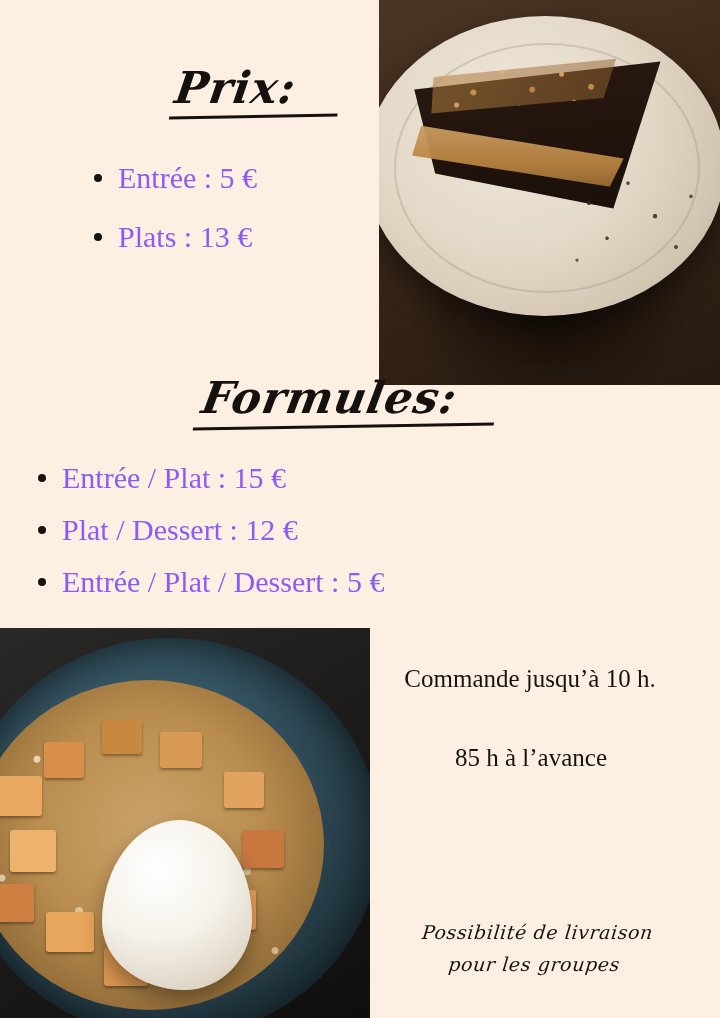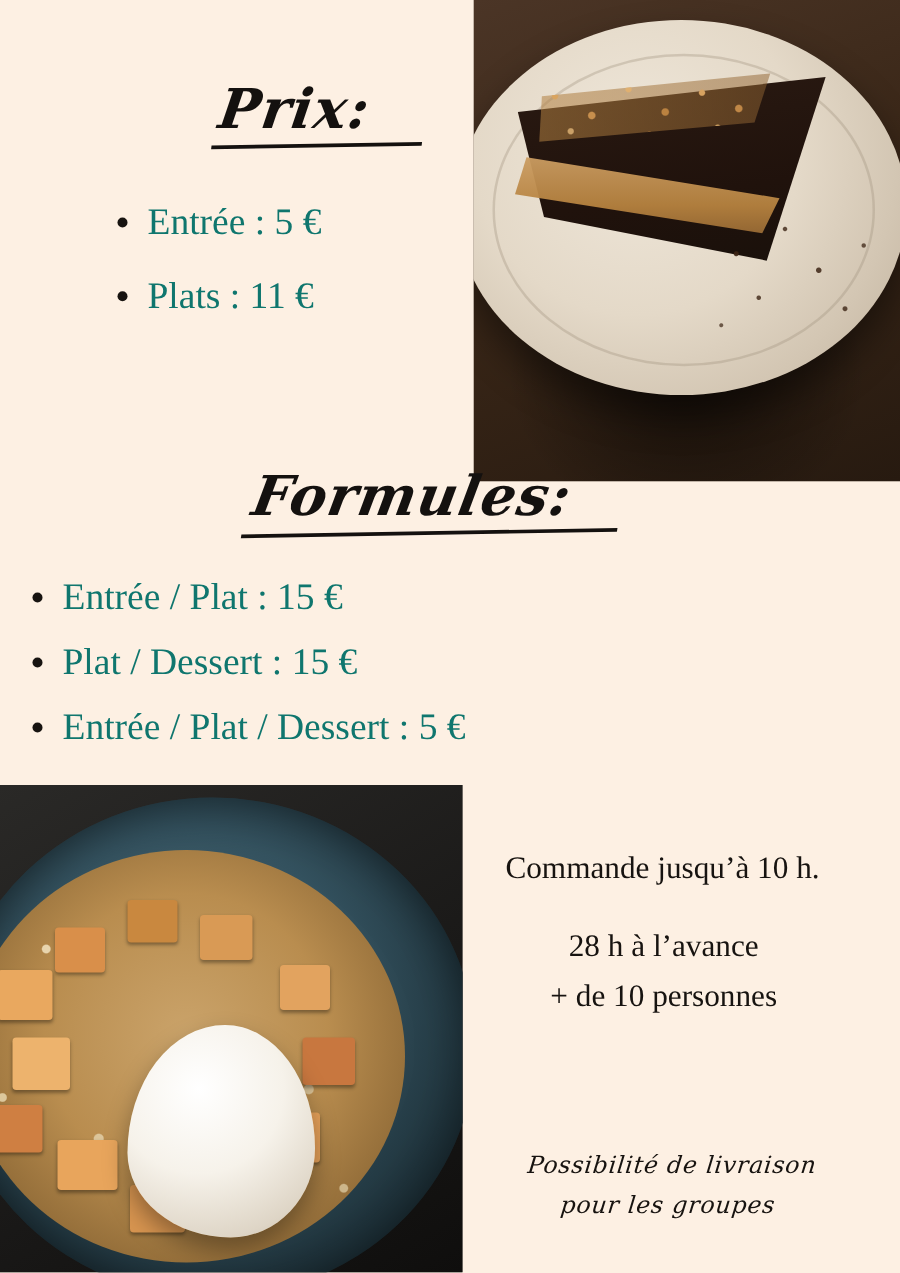--- a/index.html
+++ b/index.html
@@ -225,21 +225,21 @@
   ul.price-list {
     position: absolute;
     margin: 0;
     padding: 0;
     list-style: none;
   }
   ul.price-list li {
     position: relative;
     padding-left: 30px;
     font-family: "Liberation Serif", serif;
-    color: #0f766e;
+    color: #8b5cf6;
   }
   ul.price-list li:before {
     content: "";
     position: absolute;
     left: 6px;
     top: 50%;
     width: 8px;
     height: 8px;
     margin-top: -4px;
     border-radius: 50%;
@@ -249,38 +249,37 @@
   .list-prix {
     left: 88px;
     top: 148px;
   }
   .list-prix li {
     font-size: 30px;
     line-height: 59px;
   }
 
   .list-formules {
-    left: 20px;
+    left: 32px;
     top: 452px;
   }
   .list-formules li {
     font-size: 30px;
     line-height: 52px;
   }
 
   .note-order {
     position: absolute;
     left: 356px;
     top: 662px;
     width: 348px;
     text-align: center;
     font-size: 25px;
     line-height: 34px;
     color: #171310;
-    margin-top: 16px;
   }
   .note-advance {
     position: absolute;
     left: 366px;
     top: 738px;
     width: 330px;
     text-align: center;
     font-size: 25px;
     line-height: 40px;
     color: #171310;
@@ -316,31 +315,31 @@
     <div class="tart-dust"></div>
   </div>
 
   <div class="section-title title-prix">
     <span>Prix:</span>
     <span class="underline"></span>
   </div>
 
   <ul class="price-list list-prix">
     <li>Entrée : 5 €</li>
-    <li>Plats : 11 €</li>
+    <li>Plats : 13 €</li>
   </ul>
 
   <div class="section-title title-formules">
     <span>Formules:</span>
     <span class="underline"></span>
   </div>
 
   <ul class="price-list list-formules">
     <li>Entrée / Plat  : 15 €</li>
-    <li>Plat / Dessert : 15 €</li>
+    <li>Plat / Dessert : 12 €</li>
     <li>Entrée / Plat / Dessert  :  5 €</li>
   </ul>
 
   <div class="photo-crumble">
     <div class="crumble-bg"></div>
     <div class="bowl">
       <div class="bowl-inner">
         <div class="crumbs-layer"></div>
         <div class="fruit" style="left:24px;  top:96px;  width:44px; height:40px; background:#e9a85f;"></div>
         <div class="fruit" style="left:70px;  top:62px;  width:40px; height:36px; background:#d98f4a;"></div>
@@ -355,22 +354,21 @@
         <div class="fruit" style="left:186px; top:52px;  width:42px; height:36px; background:#d99a55;"></div>
         <div class="fruit" style="left:128px; top:40px;  width:40px; height:34px; background:#c9883f;"></div>
         <div class="scoop"></div>
       </div>
     </div>
   </div>
 
   <div class="note-order">Commande jusqu’à 10 h.</div>
 
   <div class="note-advance">
-    <div>28 h à l’avance</div>
-    <div>+ de 10 personnes</div>
+    <div>85 h à l’avance</div>
   </div>
 
   <div class="note-delivery">
     <div>Possibilité de livraison</div>
     <div>pour les groupes</div>
   </div>
 
 </div>
 
 </body></html>

